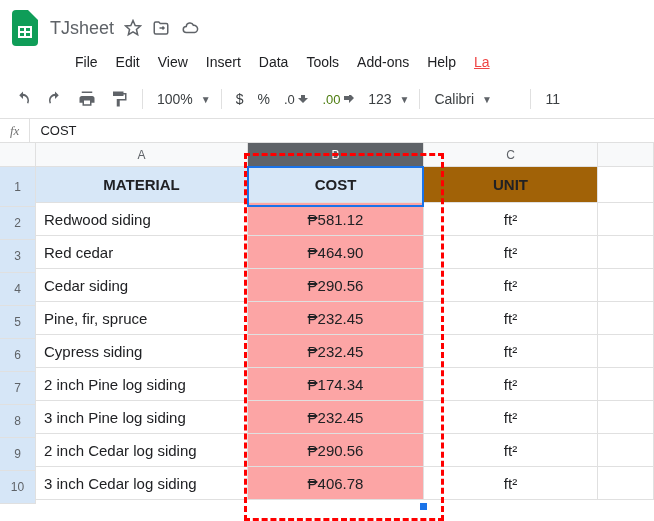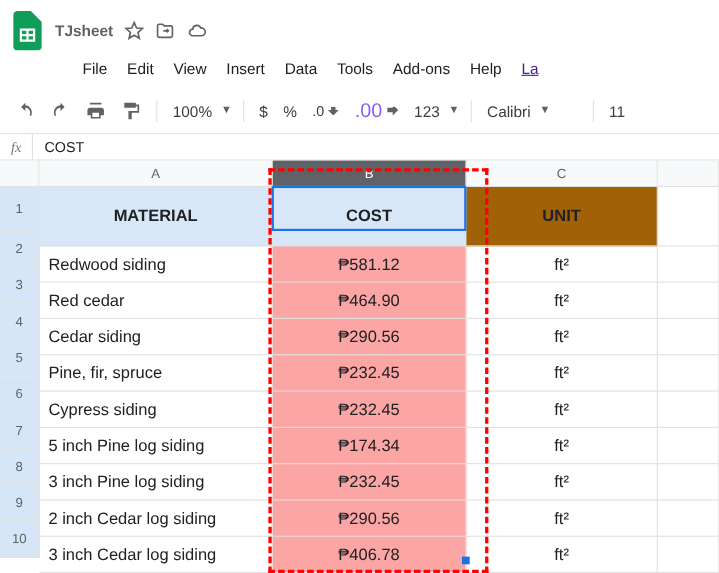--- a/index.html
+++ b/index.html
@@ -3,26 +3,26 @@
 <meta charset="utf-8">
 <style>
   * { margin: 0; padding: 0; box-sizing: border-box; }
   body { font-family: Arial, sans-serif; background: #fff; width: 654px; height: 521px; overflow: hidden; color: #202124; }
   
   .titlebar { display: flex; align-items: center; padding: 8px 10px 2px 10px; gap: 10px; }
   .logo { width: 30px; height: 40px; display: flex; align-items: center; justify-content: center; }
   .logo-svg { width: 26px; height: 36px; }
   .title-section { display: flex; flex-direction: column; gap: 2px; }
   .title-row { display: flex; align-items: center; gap: 10px; }
-  .doc-title { font-size: 14px; color: #5f6368; font-weight: 700; }
+  .doc-title { font-size: 18px; color: #5f6368; font-weight: 400; }
   .title-icon { color: #5f6368; fill: #5f6368; }
   
   .menubar { display: flex; gap: 4px; padding-left: 68px; font-size: 14px; color: #202124; }
   .menubar span { padding: 4px 7px; cursor: pointer; }
-  .menubar .last { text-decoration: underline; color: #4c1d95; }
+  .menubar .last { text-decoration: underline; color: #ef4444; }
   
   .toolbar { display: flex; align-items: center; padding: 6px 10px; gap: 6px; border-bottom: 1px solid #e0e0e0; margin-top: 6px; }
   .tb-icon { color: #5f6368; fill: #5f6368; padding: 4px; cursor: pointer; display: flex; align-items: center; }
   .tb-sep { width: 1px; height: 20px; background: #e0e0e0; margin: 0 4px; }
   .tb-text { font-size: 14px; color: #3c4043; padding: 0 4px; cursor: pointer; }
   .tb-dropdown { display: flex; align-items: center; gap: 4px; cursor: pointer; }
   .tb-caret { font-size: 10px; color: #5f6368; }
   
   .formula-bar { display: flex; align-items: center; border-bottom: 1px solid #e0e0e0; height: 24px; }
   .fx-label { font-style: italic; font-family: Georgia, serif; font-size: 13px; color: #737373; padding: 0 10px; border-right: 1px solid #e0e0e0; height: 100%; display: flex; align-items: center; }
@@ -39,21 +39,21 @@
   .colhdrs { display: flex; height: 24px; }
   .colhdr { background: #f8f9fa; border-right: 1px solid #e0e0e0; border-bottom: 1px solid #e0e0e0; display: flex; align-items: center; justify-content: center; font-size: 12px; color: #5f6368; }
   .colhdr.active { background: #5f6368; color: #fff; }
   .col-a { width: 212px; }
   .col-b { width: 176px; }
   .col-c { width: 174px; }
   .col-d { width: 56px; }
   
   .row { display: flex; }
   .cell { border-right: 1px solid #e0e0e0; border-bottom: 1px solid #e0e0e0; display: flex; align-items: center; padding: 0 8px; font-size: 15px; height: 33px; }
-  .hdr-row .cell { height: 54px; font-weight: 700; justify-content: center; background: #d7e7f7; }
+  .hdr-row .cell { height: 36px; font-weight: 700; justify-content: center; background: #d7e7f7; }
   .col-b.cell, .col-c.cell { justify-content: center; }
   .sel { background: #fca5a5; }
   
   .active-cell-border { position: absolute; border: 2px solid #1a73e8; pointer-events: none; left: 211px; top: 23px; width: 177px; height: 41px; }
   .active-cell-handle { position: absolute; width: 7px; height: 7px; background: #1a73e8; left: 384px; top: 360px; }
   
   .highlight-box { position: absolute; border: 3px dashed #ff0000; pointer-events: none; left: 244px; top: 153px; width: 200px; height: 368px; }
 </style>
 </head>
 <body>
@@ -119,21 +119,21 @@
   <div class="tb-dropdown">
     <span class="tb-text">100%</span>
     <span class="tb-caret">▼</span>
   </div>
   <div class="tb-sep"></div>
   <span class="tb-text">$</span>
   <span class="tb-text">%</span>
   <span class="tb-icon" style="font-size:13px;color:#3c4043;">.0&nbsp;<svg width="10" height="8" viewBox="0 0 10 8">
         <path fill="#5f6368" d="M5 8L0 3h3V0h4v3h3z"></path>
       </svg></span>
-  <span class="tb-icon" style="font-size:18px;color:#8b5cf6;">.00&nbsp;<svg width="10" height="8" viewBox="0 0 10 8">
+  <span class="tb-icon" style="font-size:13px;color:#4d7c0f;">.00&nbsp;<svg width="10" height="8" viewBox="0 0 10 8">
         <path fill="#5f6368" d="M0 5l5 5V7h5V3H5V0z" transform="rotate(180 5 4)"></path>
       </svg></span>
   <div class="tb-dropdown">
     <span class="tb-text">123</span>
     <span class="tb-caret">▼</span>
   </div>
   <div class="tb-sep"></div>
   <div class="tb-dropdown" style="min-width:90px;">
     <span class="tb-text">Calibri</span>
     <span class="tb-caret">▼</span>
@@ -199,21 +199,21 @@
           <div class="cell col-c">ft²</div>
           <div class="cell col-d"></div>
         </div>
         <div class="row">
           <div class="cell col-a">Cypress siding</div>
           <div class="cell col-b sel">₱232.45</div>
           <div class="cell col-c">ft²</div>
           <div class="cell col-d"></div>
         </div>
         <div class="row">
-          <div class="cell col-a">5 inch Pine log siding</div>
+          <div class="cell col-a">2 inch Pine log siding</div>
           <div class="cell col-b sel">₱174.34</div>
           <div class="cell col-c">ft²</div>
           <div class="cell col-d"></div>
         </div>
         <div class="row">
           <div class="cell col-a">3 inch Pine log siding</div>
           <div class="cell col-b sel">₱232.45</div>
           <div class="cell col-c">ft²</div>
           <div class="cell col-d"></div>
         </div>

